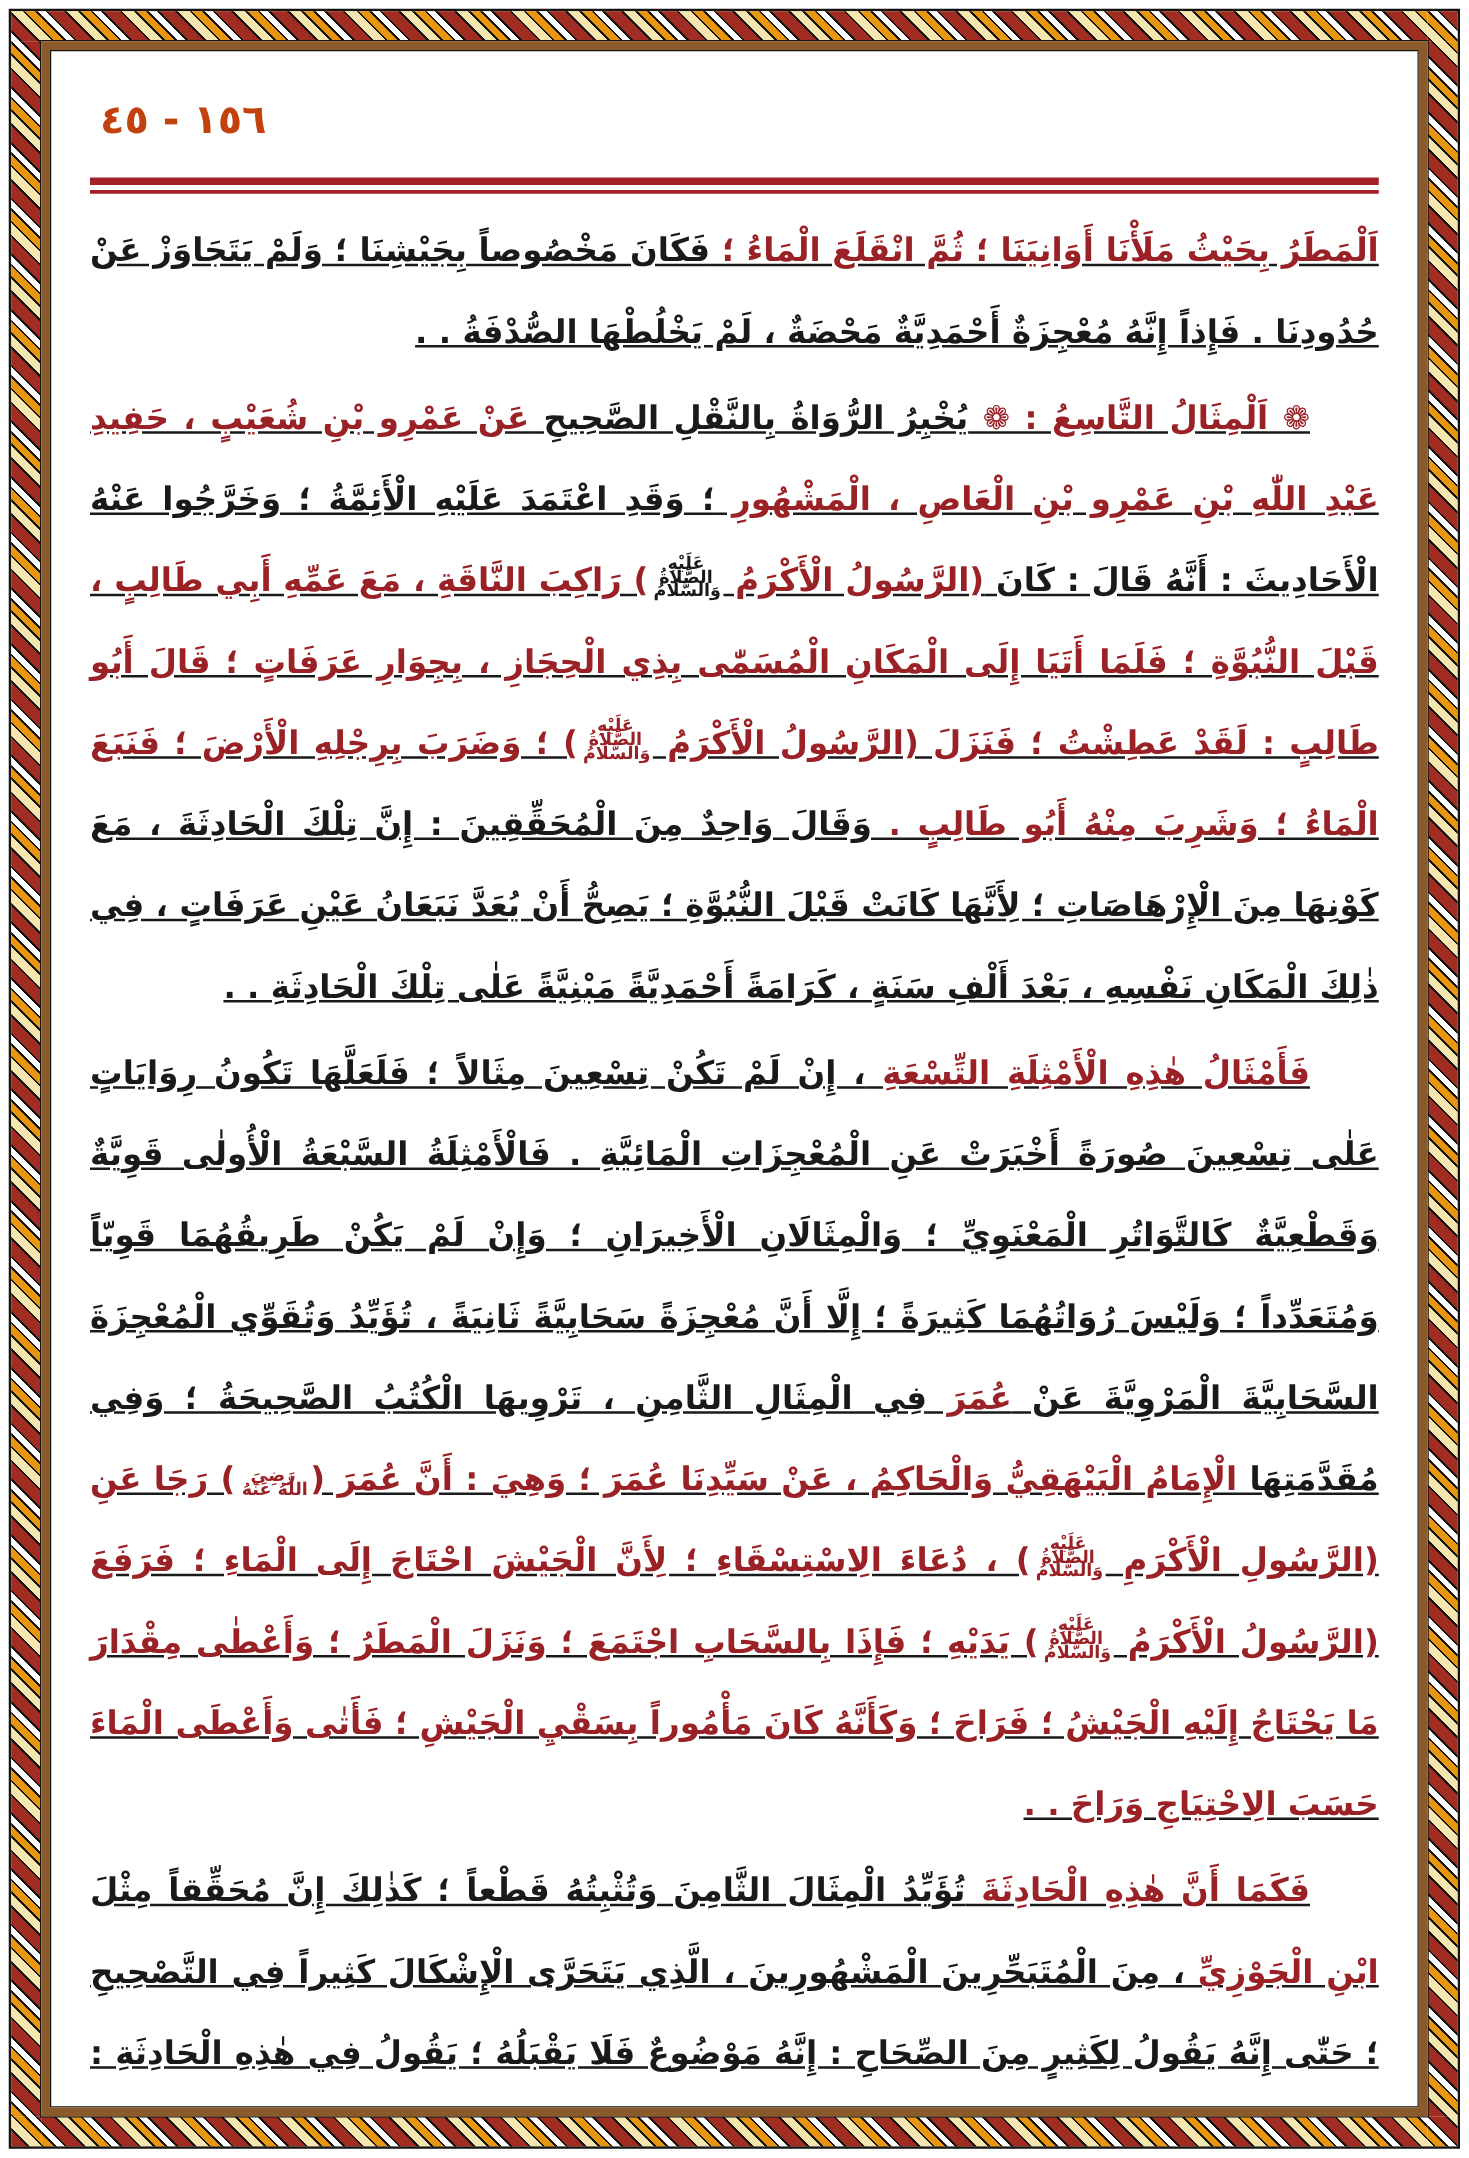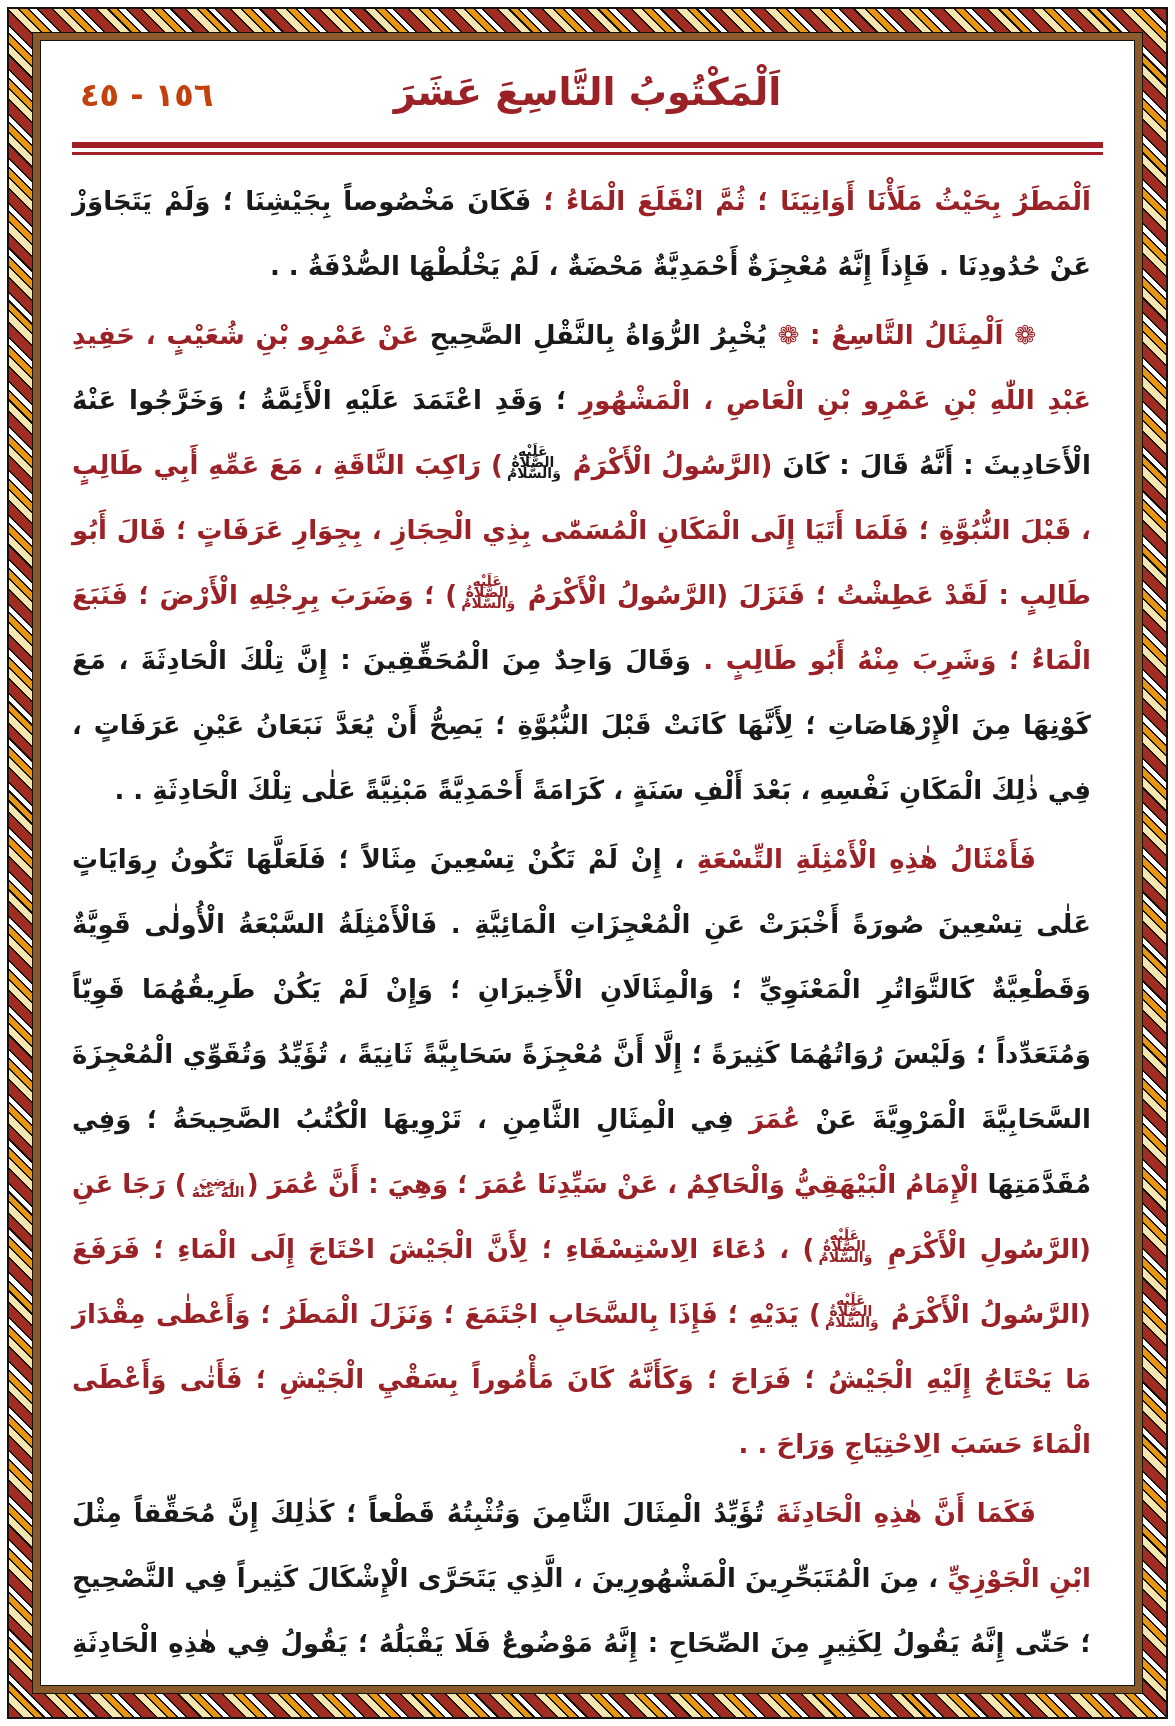--- a/index.html
+++ b/index.html
@@ -56,21 +56,21 @@
   }
 
   .text-body{
     font-size:26px;font-weight:bold;
     line-height:65px;
     color:#1a1a1a;
     text-align:justify;
     text-align-last:right;
     -moz-text-align-last:right;
   }
-  .text-body p{margin:0 12px 4px 0;}
+  .text-body p{margin:0 0 4px 0;text-decoration:underline;}
   .text-body p.indent{text-indent:55px;}
 
   .seg-red{color:#9a2126;}
   .seg-black{color:#1a1a1a;}
   .seg-emblem-red,.seg-emblem-black{
     display:inline-block;
     font-size:14px;line-height:11px;font-weight:bold;
     width:56px;text-align:center;vertical-align:-4px;
     text-indent:0;margin:0 2px;
     white-space:normal;
@@ -81,21 +81,20 @@
 </head>
 <body>
 
 <div class="page">
   <div class="frame-outer">
     <div class="frame-chain">
       <div class="frame-brown">
         <div class="content">
 
           <div class="header">
-            <div class="page-title">اَلْمَكْتُوبُ التَّاسِعَ عَشَرَ</div>
             <div class="page-number">١٥٦ - ٤٥</div>
           </div>
 
           <div class="rule"></div>
 
           <div class="text-body">
               <p><span class="seg-red">اَلْمَطَرُ بِحَيْثُ مَلَأْنَا أَوَانِيَنَا ؛ ثُمَّ انْقَلَعَ الْمَاءُ ؛ </span><span class="seg-black">فَكَانَ مَخْصُوصاً بِجَيْشِنَا ؛ وَلَمْ يَتَجَاوَزْ عَنْ حُدُودِنَا . فَإِذاً إِنَّهُ مُعْجِزَةٌ أَحْمَدِيَّةٌ مَحْضَةٌ ، لَمْ يَخْلُطْهَا الصُّدْفَةُ . .</span></p>
               <p class="indent"><span class="seg-red">❁ اَلْمِثَالُ التَّاسِعُ : ❁ </span><span class="seg-black">يُخْبِرُ الرُّوَاةُ بِالنَّقْلِ الصَّحِيحِ </span><span class="seg-red">عَنْ عَمْرِو بْنِ شُعَيْبٍ ، حَفِيدِ عَبْدِ اللّٰهِ بْنِ عَمْرِو بْنِ الْعَاصِ ، الْمَشْهُورِ </span><span class="seg-black">؛ وَقَدِ اعْتَمَدَ عَلَيْهِ الْأَئِمَّةُ ؛ وَخَرَّجُوا عَنْهُ الْأَحَادِيثَ : أَنَّهُ قَالَ : كَانَ </span><span class="seg-red">(الرَّسُولُ الْأَكْرَمُ </span><span class="seg-emblem-black">عَلَيْهِ الصَّلَاةُ وَالسَّلَامُ</span><span class="seg-red">) رَاكِبَ النَّاقَةِ ، مَعَ عَمِّهِ أَبِي طَالِبٍ ، قَبْلَ النُّبُوَّةِ ؛ فَلَمَا أَتَيَا إِلَى الْمَكَانِ الْمُسَمّٰى بِذِي الْحِجَازِ ، بِجِوَارِ عَرَفَاتٍ ؛ قَالَ أَبُو طَالِبٍ : لَقَدْ عَطِشْتُ ؛ فَنَزَلَ (الرَّسُولُ الْأَكْرَمُ </span><span class="seg-emblem-red">عَلَيْهِ الصَّلَاةُ وَالسَّلَامُ</span><span class="seg-red">) ؛ وَضَرَبَ بِرِجْلِهِ الْأَرْضَ ؛ فَنَبَعَ الْمَاءُ ؛ وَشَرِبَ مِنْهُ أَبُو طَالِبٍ . </span><span class="seg-black">وَقَالَ وَاحِدٌ مِنَ الْمُحَقِّقِينَ : إِنَّ تِلْكَ الْحَادِثَةَ ، مَعَ كَوْنِهَا مِنَ الْإِرْهَاصَاتِ ؛ لِأَنَّهَا كَانَتْ قَبْلَ النُّبُوَّةِ ؛ يَصِحُّ أَنْ يُعَدَّ نَبَعَانُ عَيْنِ عَرَفَاتٍ ، فِي ذٰلِكَ الْمَكَانِ نَفْسِهِ ، بَعْدَ أَلْفِ سَنَةٍ ، كَرَامَةً أَحْمَدِيَّةً مَبْنِيَّةً عَلٰى تِلْكَ الْحَادِثَةِ . .</span></p>
               <p class="indent"><span class="seg-red">فَأَمْثَالُ هٰذِهِ الْأَمْثِلَةِ التِّسْعَةِ </span><span class="seg-black">، إِنْ لَمْ تَكُنْ تِسْعِينَ مِثَالاً ؛ فَلَعَلَّهَا تَكُونُ رِوَايَاتٍ عَلٰى تِسْعِينَ صُورَةً أَخْبَرَتْ عَنِ الْمُعْجِزَاتِ الْمَائِيَّةِ . فَالْأَمْثِلَةُ السَّبْعَةُ الْأُولٰى قَوِيَّةٌ وَقَطْعِيَّةٌ كَالتَّوَاتُرِ الْمَعْنَوِيِّ ؛ وَالْمِثَالَانِ الْأَخِيرَانِ ؛ وَإِنْ لَمْ يَكُنْ طَرِيقُهُمَا قَوِيّاً وَمُتَعَدِّداً ؛ وَلَيْسَ رُوَاتُهُمَا كَثِيرَةً ؛ إِلَّا أَنَّ مُعْجِزَةً سَحَابِيَّةً ثَانِيَةً ، تُؤَيِّدُ وَتُقَوِّي الْمُعْجِزَةَ السَّحَابِيَّةَ الْمَرْوِيَّةَ عَنْ </span><span class="seg-red">عُمَرَ </span><span class="seg-black">فِي الْمِثَالِ الثَّامِنِ ، تَرْوِيهَا الْكُتُبُ الصَّحِيحَةُ ؛ وَفِي مُقَدَّمَتِهَا </span><span class="seg-red">الْإِمَامُ الْبَيْهَقِيُّ وَالْحَاكِمُ ، عَنْ سَيِّدِنَا عُمَرَ ؛ وَهِيَ : أَنَّ عُمَرَ (</span><span class="seg-emblem-red">رَضِيَ اللّٰهُ عَنْهُ</span><span class="seg-red">) رَجَا عَنِ (الرَّسُولِ الْأَكْرَمِ </span><span class="seg-emblem-red">عَلَيْهِ الصَّلَاةُ وَالسَّلَامُ</span><span class="seg-red">) ، دُعَاءَ الِاسْتِسْقَاءِ ؛ لِأَنَّ الْجَيْشَ احْتَاجَ إِلَى الْمَاءِ ؛ فَرَفَعَ (الرَّسُولُ الْأَكْرَمُ </span><span class="seg-emblem-red">عَلَيْهِ الصَّلَاةُ وَالسَّلَامُ</span><span class="seg-red">) يَدَيْهِ ؛ فَإِذَا بِالسَّحَابِ اجْتَمَعَ ؛ وَنَزَلَ الْمَطَرُ ؛ وَأَعْطٰى مِقْدَارَ مَا يَحْتَاجُ إِلَيْهِ الْجَيْشُ ؛ فَرَاحَ ؛ وَكَأَنَّهُ كَانَ مَأْمُوراً بِسَقْيِ الْجَيْشِ ؛ فَأَتٰى وَأَعْطَى الْمَاءَ حَسَبَ الِاحْتِيَاجِ وَرَاحَ . .</span></p>
               <p class="indent"><span class="seg-red">فَكَمَا أَنَّ هٰذِهِ الْحَادِثَةَ </span><span class="seg-black">تُؤَيِّدُ الْمِثَالَ الثَّامِنَ وَتُثْبِتُهُ قَطْعاً ؛ كَذٰلِكَ إِنَّ مُحَقِّقاً مِثْلَ </span><span class="seg-red">ابْنِ الْجَوْزِيِّ </span><span class="seg-black">، مِنَ الْمُتَبَحِّرِينَ الْمَشْهُورِينَ ، الَّذِي يَتَحَرَّى الْإِشْكَالَ كَثِيراً فِي التَّصْحِيحِ ؛ حَتّٰى إِنَّهُ يَقُولُ لِكَثِيرٍ مِنَ الصِّحَاحِ : إِنَّهُ مَوْضُوعٌ فَلَا يَقْبَلُهُ ؛ يَقُولُ فِي هٰذِهِ الْحَادِثَةِ : إِنَّهَا وَقَعَتْ</span></p>

